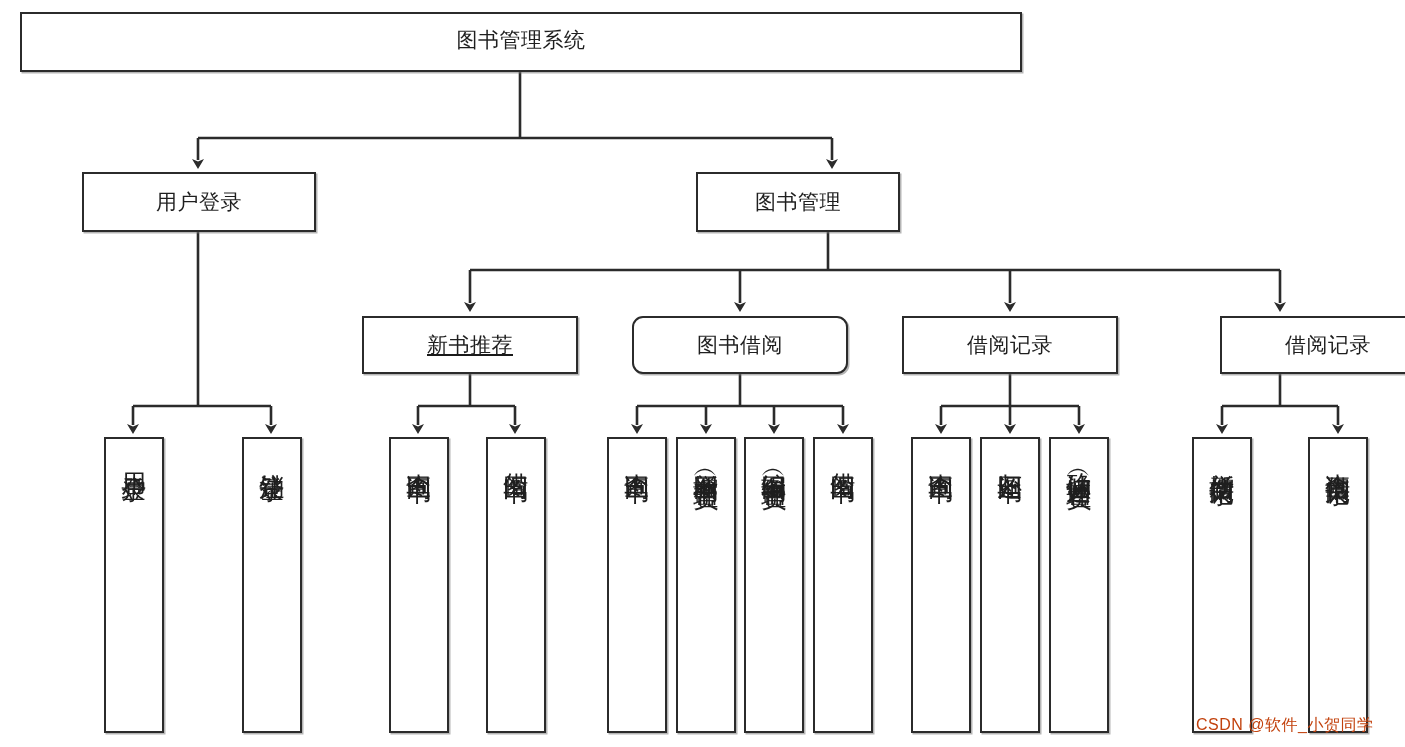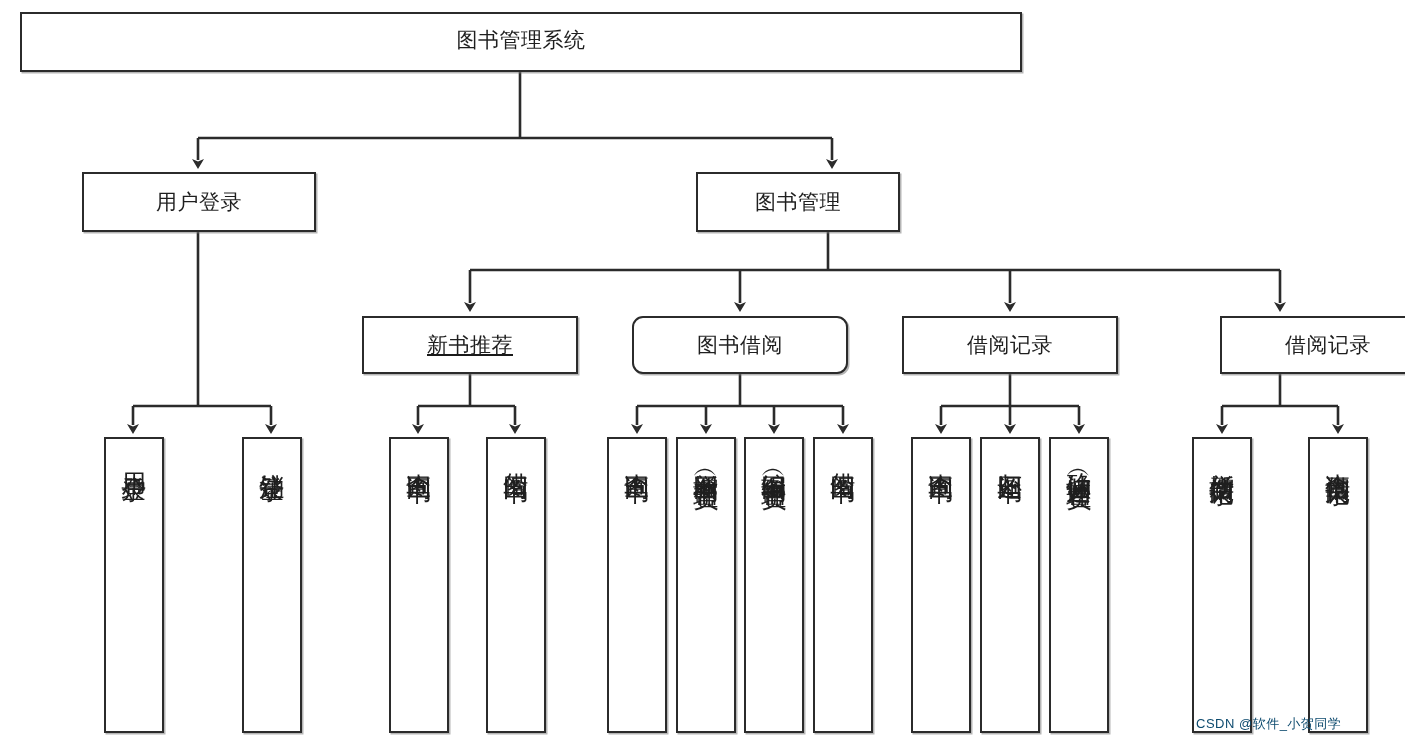--- a/index.html
+++ b/index.html
@@ -65,22 +65,22 @@
     line-height: 1.05;
     letter-spacing: 2px;
     white-space: nowrap;
     text-align: left;
   }
   .node.v.tall .node-label {
     font-size: 25px;
   }
   .watermark {
     position: absolute;
-    font-size: 13px;
-    color: #0c4a6e;
+    font-size: 16px;
+    color: #c2410c;
     white-space: nowrap;
     letter-spacing: 0.5px;
   }
 </style>
 </head>
 <body>
 
 <div id="diagram-canvas">
 
   <svg id="edge-layer" viewBox="0 0 1405 747" xmlns="http://www.w3.org/2000/svg">

